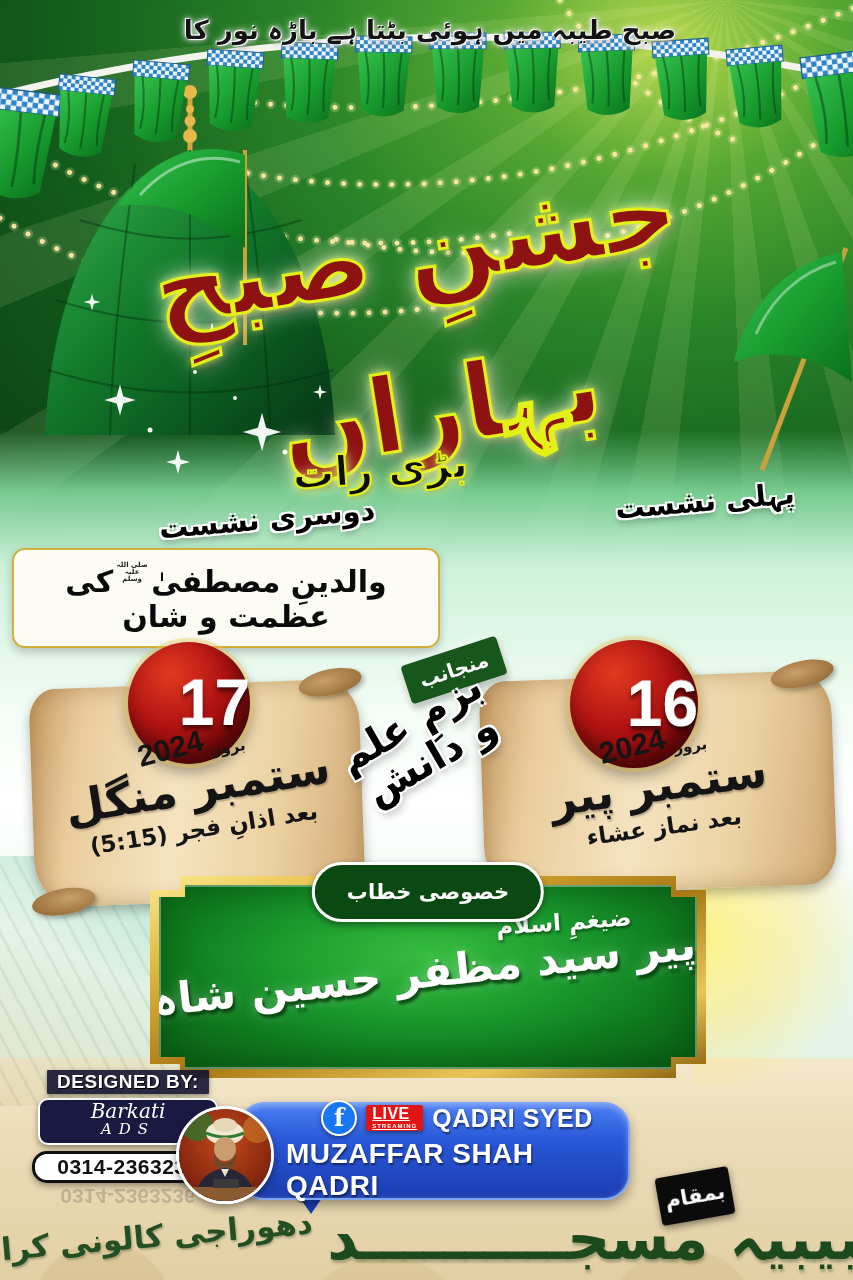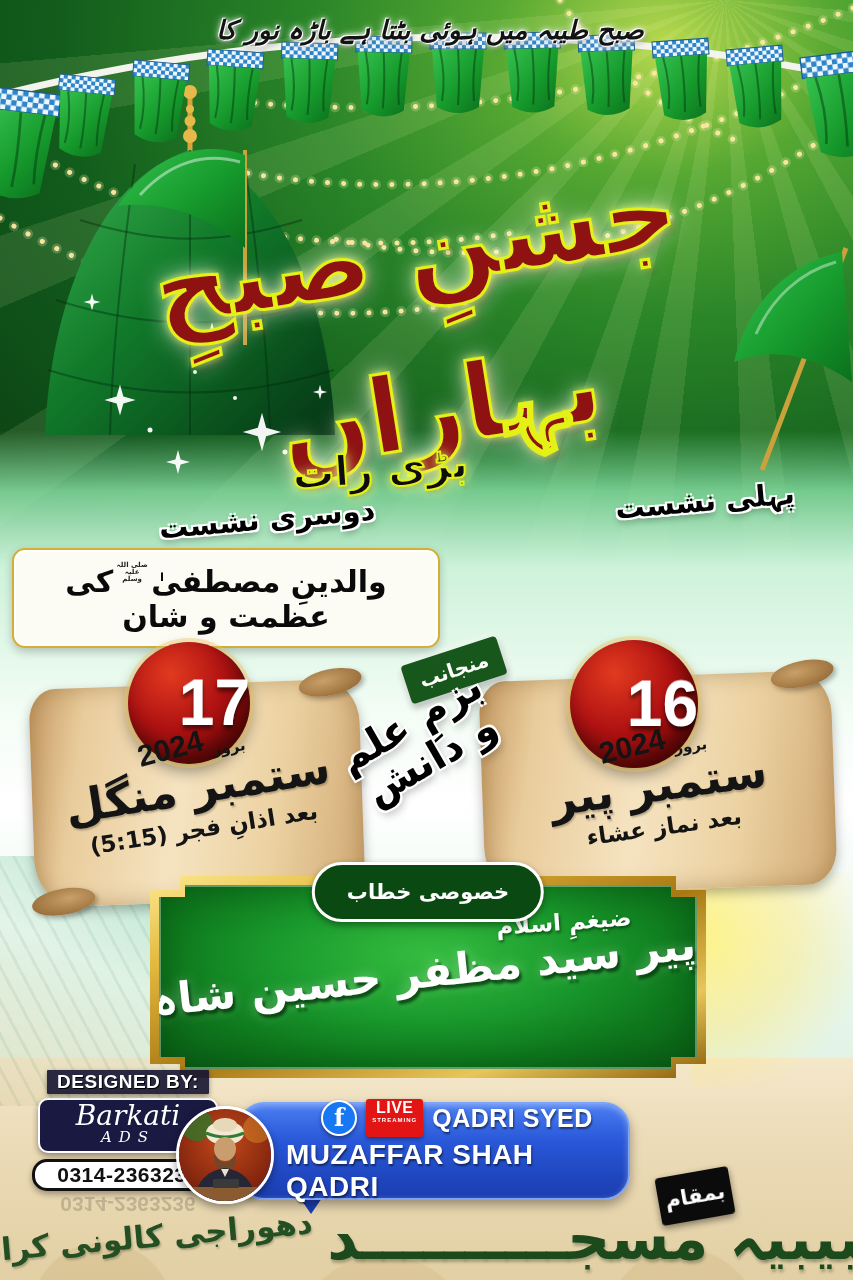--- a/index.html
+++ b/index.html
@@ -27,21 +27,21 @@
     background:repeating-linear-gradient(62deg, rgba(84,138,106,.28) 0 3px, transparent 3px 16px);}
   .glow-right{position:absolute;left:692px;top:872px;width:160px;height:215px;z-index:3;
     background:radial-gradient(ellipse at 2% 30%, rgba(255,243,130,.95) 0%, rgba(255,232,120,.45) 45%, rgba(255,232,120,0) 78%);}
 
   
   .top-deco{position:absolute;left:0;top:0;z-index:2;}
 
   
   .verse-line{position:absolute;left:90px;width:680px;text-align:center;z-index:4;
     font-weight:bold;font-size:26px;color:#131313;line-height:1.25;
-    text-shadow:0 0 5px #fff,0 0 9px #fff,1px 1px 0 #fff,-1px -1px 0 #fff,2px 3px 6px rgba(0,0,0,.4);font-style:italic;}
+    text-shadow:0 0 5px #fff,0 0 9px #fff,1px 1px 0 #fff,-1px -1px 0 #fff,2px 3px 6px rgba(0,0,0,.4);}
   .verse1{top:14px;} .verse2{top:58px;}
 
   
   .event-title{position:absolute;left:38px;top:168px;width:780px;z-index:4;text-align:center;
     transform:rotate(-9deg);font-size:104px;font-weight:bold;line-height:1.55;color:#8e1212;
     -webkit-text-stroke:3px #e4f116;
     text-shadow:0 0 10px #f4ff6a,0 0 24px rgba(255,255,255,.85),4px 6px 8px rgba(60,10,10,.35);}
   .night-label{position:absolute;left:165px;top:444px;width:430px;z-index:4;text-align:center;
     transform:rotate(-4deg);font-size:42px;font-weight:bold;color:#0d0d0d;
     -webkit-text-stroke:2px #e4f116;
@@ -121,42 +121,42 @@
     transform:rotate(-6deg);color:#fff;font-size:43px;font-weight:bold;white-space:nowrap;
     text-shadow:2px 4px 3px rgba(4,60,10,.85),0 0 14px rgba(255,255,255,.35);}
 
   
   .designed{position:absolute;left:22px;top:1070px;width:212px;z-index:6;text-align:center;}
   .designed-label{display:inline-block;background:rgba(20,20,50,.9);border-radius:1px;padding:1px 10px;
     color:#fff;font-size:19px;font-weight:900;letter-spacing:.5px;
     text-shadow:1px 1px 0 #000;box-shadow:0 2px 5px rgba(0,0,0,.4);}
   .brand-box{margin:4px auto 0;width:160px;background:#191942;border:2px solid #fff;border-radius:10px;
     padding:1px 8px 5px;box-shadow:0 3px 6px rgba(0,0,0,.4);}
-  .brand{font-family:"DejaVu Serif",serif;font-style:italic;font-size:28px;color:#fff;line-height:1.05;}
+  .brand{font-family:"DejaVu Serif",serif;font-style:italic;font-size:20px;color:#fff;line-height:1.05;}
   .brand-sub{font-family:"DejaVu Serif",serif;font-style:italic;font-size:15px;color:#fff;letter-spacing:7px;margin-top:-2px;}
   .phone-pill{margin:6px auto 0;width:178px;background:#fff;border:3px solid #101010;border-radius:15px;
     padding:1px 4px;font-size:21px;font-weight:900;color:#111;letter-spacing:.5px;
     box-shadow:0 3px 6px rgba(0,0,0,.35);}
   .phone-reflect{margin-top:1px;transform:scaleY(-1);opacity:.18;font-size:21px;font-weight:900;color:#111;}
 
   
   .photo{position:absolute;left:176px;top:1106px;width:92px;height:92px;border-radius:50%;z-index:8;
     border:3px solid #fff;overflow:hidden;box-shadow:0 4px 9px rgba(0,0,0,.4);}
   .bluebar{position:absolute;left:238px;top:1102px;width:392px;height:98px;z-index:7;border-radius:26px;
     background:linear-gradient(180deg,#4a7ef2 0%,#2857d8 40%,#1b3db0 100%);
     border:2px solid #7da4f6;box-shadow:0 5px 11px rgba(0,0,0,.35), inset 0 2px 6px rgba(255,255,255,.35);
     display:flex;flex-direction:column;align-items:center;justify-content:center;gap:2px;
     padding-left:46px;box-sizing:border-box;color:#fff;}
   .bb-row1{display:flex;align-items:center;gap:9px;}
   .fb-circle{width:32px;height:32px;border-radius:50%;background:#1877f2;border:2px solid #fff;
     display:flex;align-items:center;justify-content:center;
     font-family:"DejaVu Serif",serif;font-weight:bold;font-size:24px;color:#fff;line-height:1;
     box-shadow:0 2px 4px rgba(0,0,0,.4);}
-  .live-badge{background:#e31414;border-radius:3px;padding:1px 6px 14px;text-align:center;line-height:1;
-    box-shadow:0 2px 4px rgba(0,0,0,.4);}
+  .live-badge{background:#e31414;border-radius:3px;padding:1px 6px 2px;text-align:left;line-height:1;
+    box-shadow:0 2px 4px rgba(0,0,0,.4);text-decoration:underline;}
   .live-word{font-size:16px;font-weight:900;letter-spacing:.5px;}
   .streaming-word{font-size:6px;font-weight:bold;letter-spacing:1px;margin-top:1px;}
   .bb-name1{font-size:25px;font-weight:900;letter-spacing:.5px;text-shadow:1px 2px 2px rgba(0,0,0,.5);}
   .bb-name2{font-size:28px;font-weight:900;letter-spacing:.5px;text-shadow:1px 2px 2px rgba(0,0,0,.5);}
   .bluebar-tail{position:absolute;left:300px;top:1198px;z-index:6;width:0;height:0;
     border-left:11px solid transparent;border-right:11px solid transparent;border-top:16px solid #1b3db0;}
 
   
   .venue-tag{position:absolute;left:658px;top:1172px;width:74px;height:48px;z-index:7;
     transform:rotate(-10deg);background:#0b0b0b;border-radius:4px;display:flex;align-items:center;justify-content:center;

